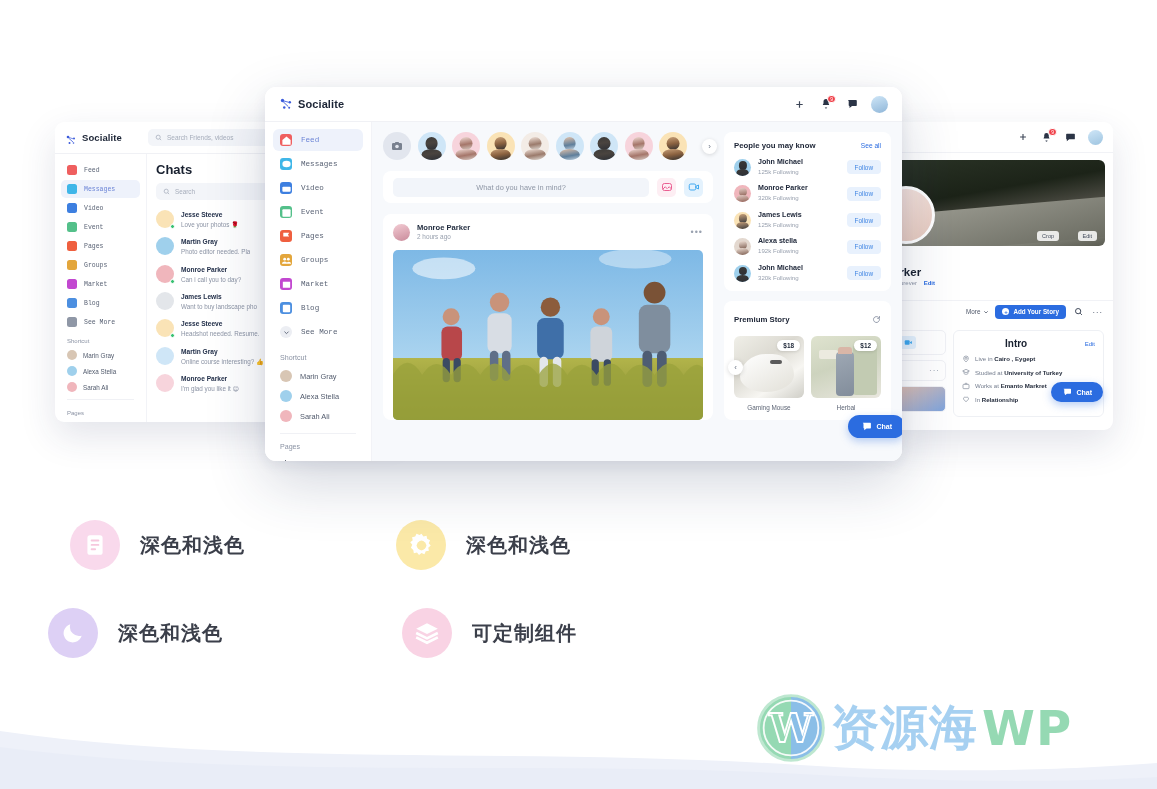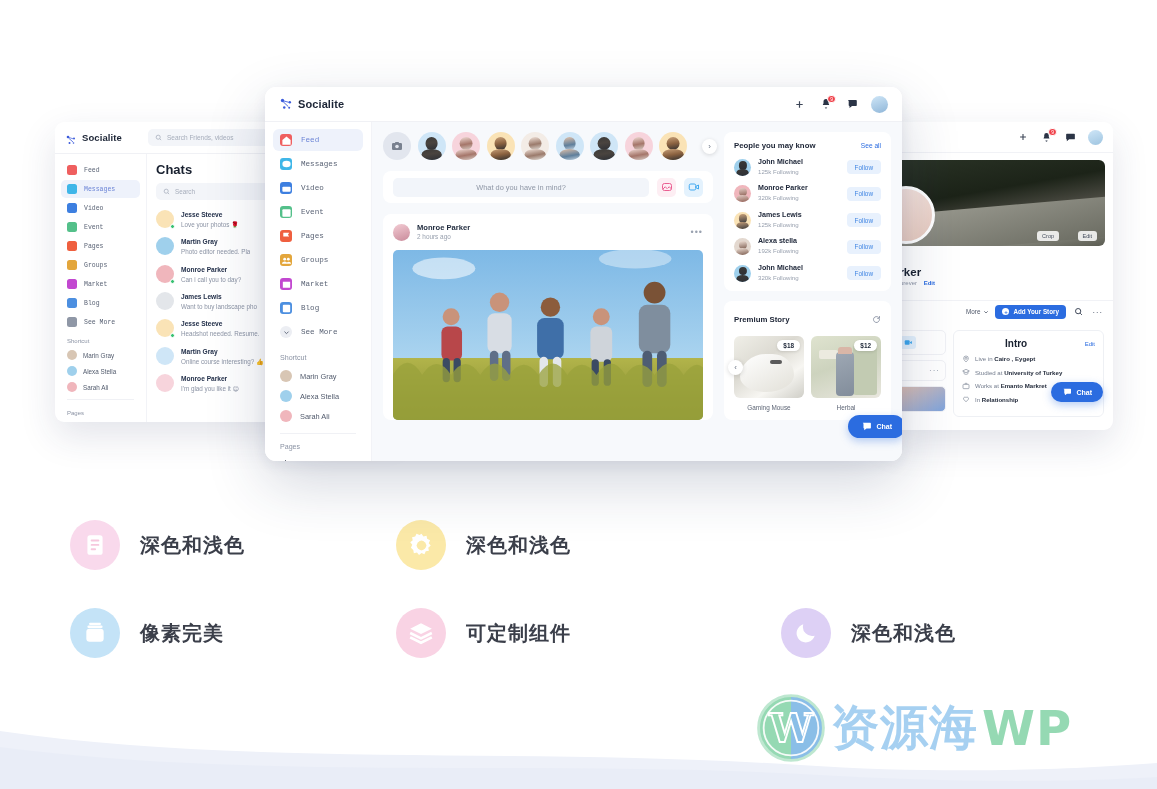--- a/index.html
+++ b/index.html
@@ -876,47 +876,37 @@
             <svg viewBox="0 0 24 24" width="27" height="27" fill="#fff">
               <path d="M12 1.6l1.7 2.3 2.8-.6.5 2.8 2.6 1.2-1.2 2.6 1.8 2.2-2.2 1.8.6 2.8-2.8.5-1.2 2.6-2.6-1.2-2.2 1.8-1.8-2.2-2.8.6-.5-2.8L2.6 14l1.2-2.6L2 9.2l2.2-1.8-.6-2.8 2.8-.5L7.6 1.5 10.2 2.7z"></path>
               <circle cx="12" cy="12" r="4.2" fill="#fbe9a8"></circle>
               <path d="M12 7.8v8.4M7.8 12h8.4" stroke="#fbe9a8" stroke-width="1.6"></path>
             </svg>
           </span>
           <span class="flabel">深色和浅色</span>
         </div>
       </div>
     <div class="frow" id="feat-row-2">
-        <div class="fitem" style="width:348px;padding-left:70px;">
-          <span class="fcircle" style="background:#c4e3f7;">
+        <div class="fitem" style="width:354px;padding-left:48px;">
+          <span class="fcircle" style="background:#ddd0f5;">
             <svg viewBox="0 0 24 24" width="26" height="26" fill="#fff">
-              <rect x="4" y="8" width="16" height="12" rx="3"></rect>
-              <rect x="5" y="5" width="14" height="2.4" rx="1.2"></rect>
-              <rect x="6.5" y="2.6" width="11" height="2" rx="1"></rect>
+              <path d="M20 14.5A8.5 8.5 0 0 1 9.5 4 8.5 8.5 0 1 0 20 14.5z"></path>
             </svg>
           </span>
-          <span class="flabel">像素完美</span>
+          <span class="flabel">深色和浅色</span>
         </div>
         <div class="fitem" style="width:385px;padding-left:48px;">
           <span class="fcircle" style="background:#f9d3e4;">
             <svg viewBox="0 0 24 24" width="26" height="26" fill="#fff">
               <path d="M12 3 L22 8 L12 13 L2 8 Z"></path>
               <path d="M2 12 L12 17 L22 12" stroke="#fff" stroke-width="2.4" fill="none"></path>
               <path d="M2 16 L12 21 L22 16" stroke="#fff" stroke-width="2.4" fill="none"></path>
             </svg>
           </span>
           <span class="flabel">可定制组件</span>
-        </div>
-        <div class="fitem" style="width:354px;padding-left:48px;">
-          <span class="fcircle" style="background:#ddd0f5;">
-            <svg viewBox="0 0 24 24" width="26" height="26" fill="#fff">
-              <path d="M20 14.5A8.5 8.5 0 0 1 9.5 4 8.5 8.5 0 1 0 20 14.5z"></path>
-            </svg>
-          </span>
-          <span class="flabel">深色和浅色</span>
         </div>
       </div>
   </div>
 
   <div class="wm">
     <svg width="72" height="72" viewBox="0 0 100 100">
       <circle cx="50" cy="50" r="45" fill="#8dd6ad"></circle>
       <path d="M50 5 a45 45 0 0 1 0 90 z" fill="#7fb4ee" opacity=".85"></path>
       <circle cx="50" cy="50" r="45" fill="none" stroke="#b9e6cd" stroke-width="4"></circle>
       <circle cx="50" cy="50" r="38" fill="none" stroke="#ffffff" stroke-width="2.5" opacity=".9"></circle>

